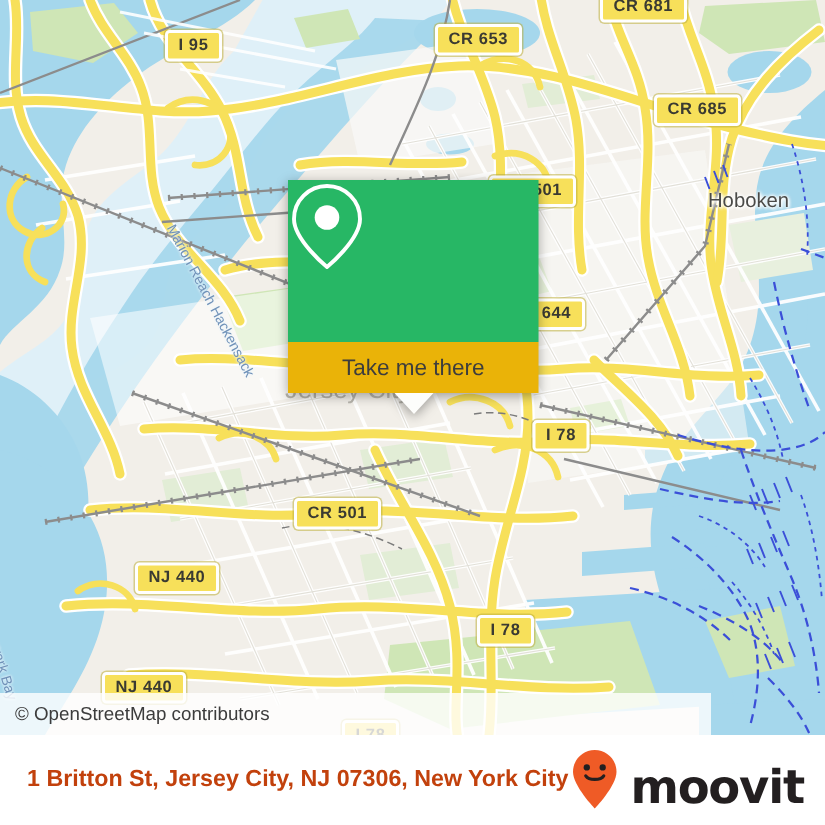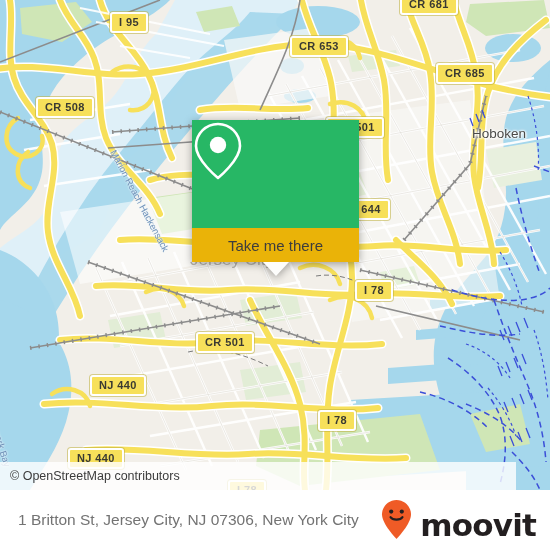--- a/index.html
+++ b/index.html
@@ -52,21 +52,21 @@
     font-size: 9.5px;
     white-space: nowrap;
     font-family: "Liberation Sans", sans-serif;
     text-shadow: 0 0 2px #eaf4fb, 0 0 2px #eaf4fb;
   }
 
   
   #attribution {
     position: absolute;
     left: 0; bottom: 0;
-    width: 516px;
+    width: 474px;
     height: 28px;
     background: rgba(255,255,255,.80);
     display: flex;
     align-items: center;
     padding-left: 10px;
     font-size: 12.5px;
     color: #3c3c3c;
     font-family: "Liberation Sans", sans-serif;
   }
 
@@ -108,23 +108,24 @@
     width: 550px; height: 60px;
     background: #ffffff;
     display: flex;
     align-items: center;
     justify-content: space-between;
     padding: 0 14px 0 18px;
     overflow: hidden;
   }
   #footer-address {
     font-size: 15.5px;
-    color: #737373;
+    color: #c2410c;
     white-space: nowrap;
     font-family: "Liberation Sans", sans-serif;
+    font-weight: bold;
   }
   #brand {
     display: flex; align-items: flex-end; gap: 7px;
   }
   #brand-word {
     font-size: 31px;
     font-weight: bold;
     color: #231f20;
     letter-spacing: -0.8px;
     line-height: 31px;
@@ -386,25 +387,24 @@
 
       </g>
     </svg>
 
     <div class="water-label" style="left:118px; top:148px; transform: rotate(62deg); transform-origin: left top;">Marion Reach Hackensack</div>
     <div class="water-label" style="left:-2px; top:416px; transform: rotate(73deg); transform-origin: left top;">Newark Bay</div>
 
     <div class="place" style="left:472px; top:126px;">Hoboken</div>
     <div class="place" style="left:190px; top:250px; color:#b9b6ae; font-size:17px; text-shadow:none;">Jersey City</div>
 
-    <div class="shield" style="left:110px; top:12px;text-align:center;">I 95</div>
-    <div class="shield" style="left:290px; top:36px;">CR 653</div>
+    <div class="shield" style="left:110px; top:20px;text-align:center;">I 95</div>
+    <div class="shield" style="left:290px; top:16px;">CR 653</div>
     <div class="shield" style="left:400px; top:-6px;">CR 681</div>
     <div class="shield" style="left:436px; top:63px;">CR 685</div>
-    <div class="shield" style="left:36px;  top:97px;">CR 508</div>
     <div class="shield" style="left:326px; top:117px;">CR 501</div>
     <div class="shield" style="left:332px; top:199px;">CR 644</div>
     <div class="shield" style="left:355px; top:280px;">I 78</div>
     <div class="shield" style="left:196px; top:332px;">CR 501</div>
     <div class="shield" style="left:90px;  top:375px;">NJ 440</div>
     <div class="shield" style="left:318px; top:410px;">I 78</div>
     <div class="shield" style="left:68px;  top:448px;">NJ 440</div>
     <div class="shield" style="left:228px; top:480px;">I 78</div>
 
     <div id="poi-card">

